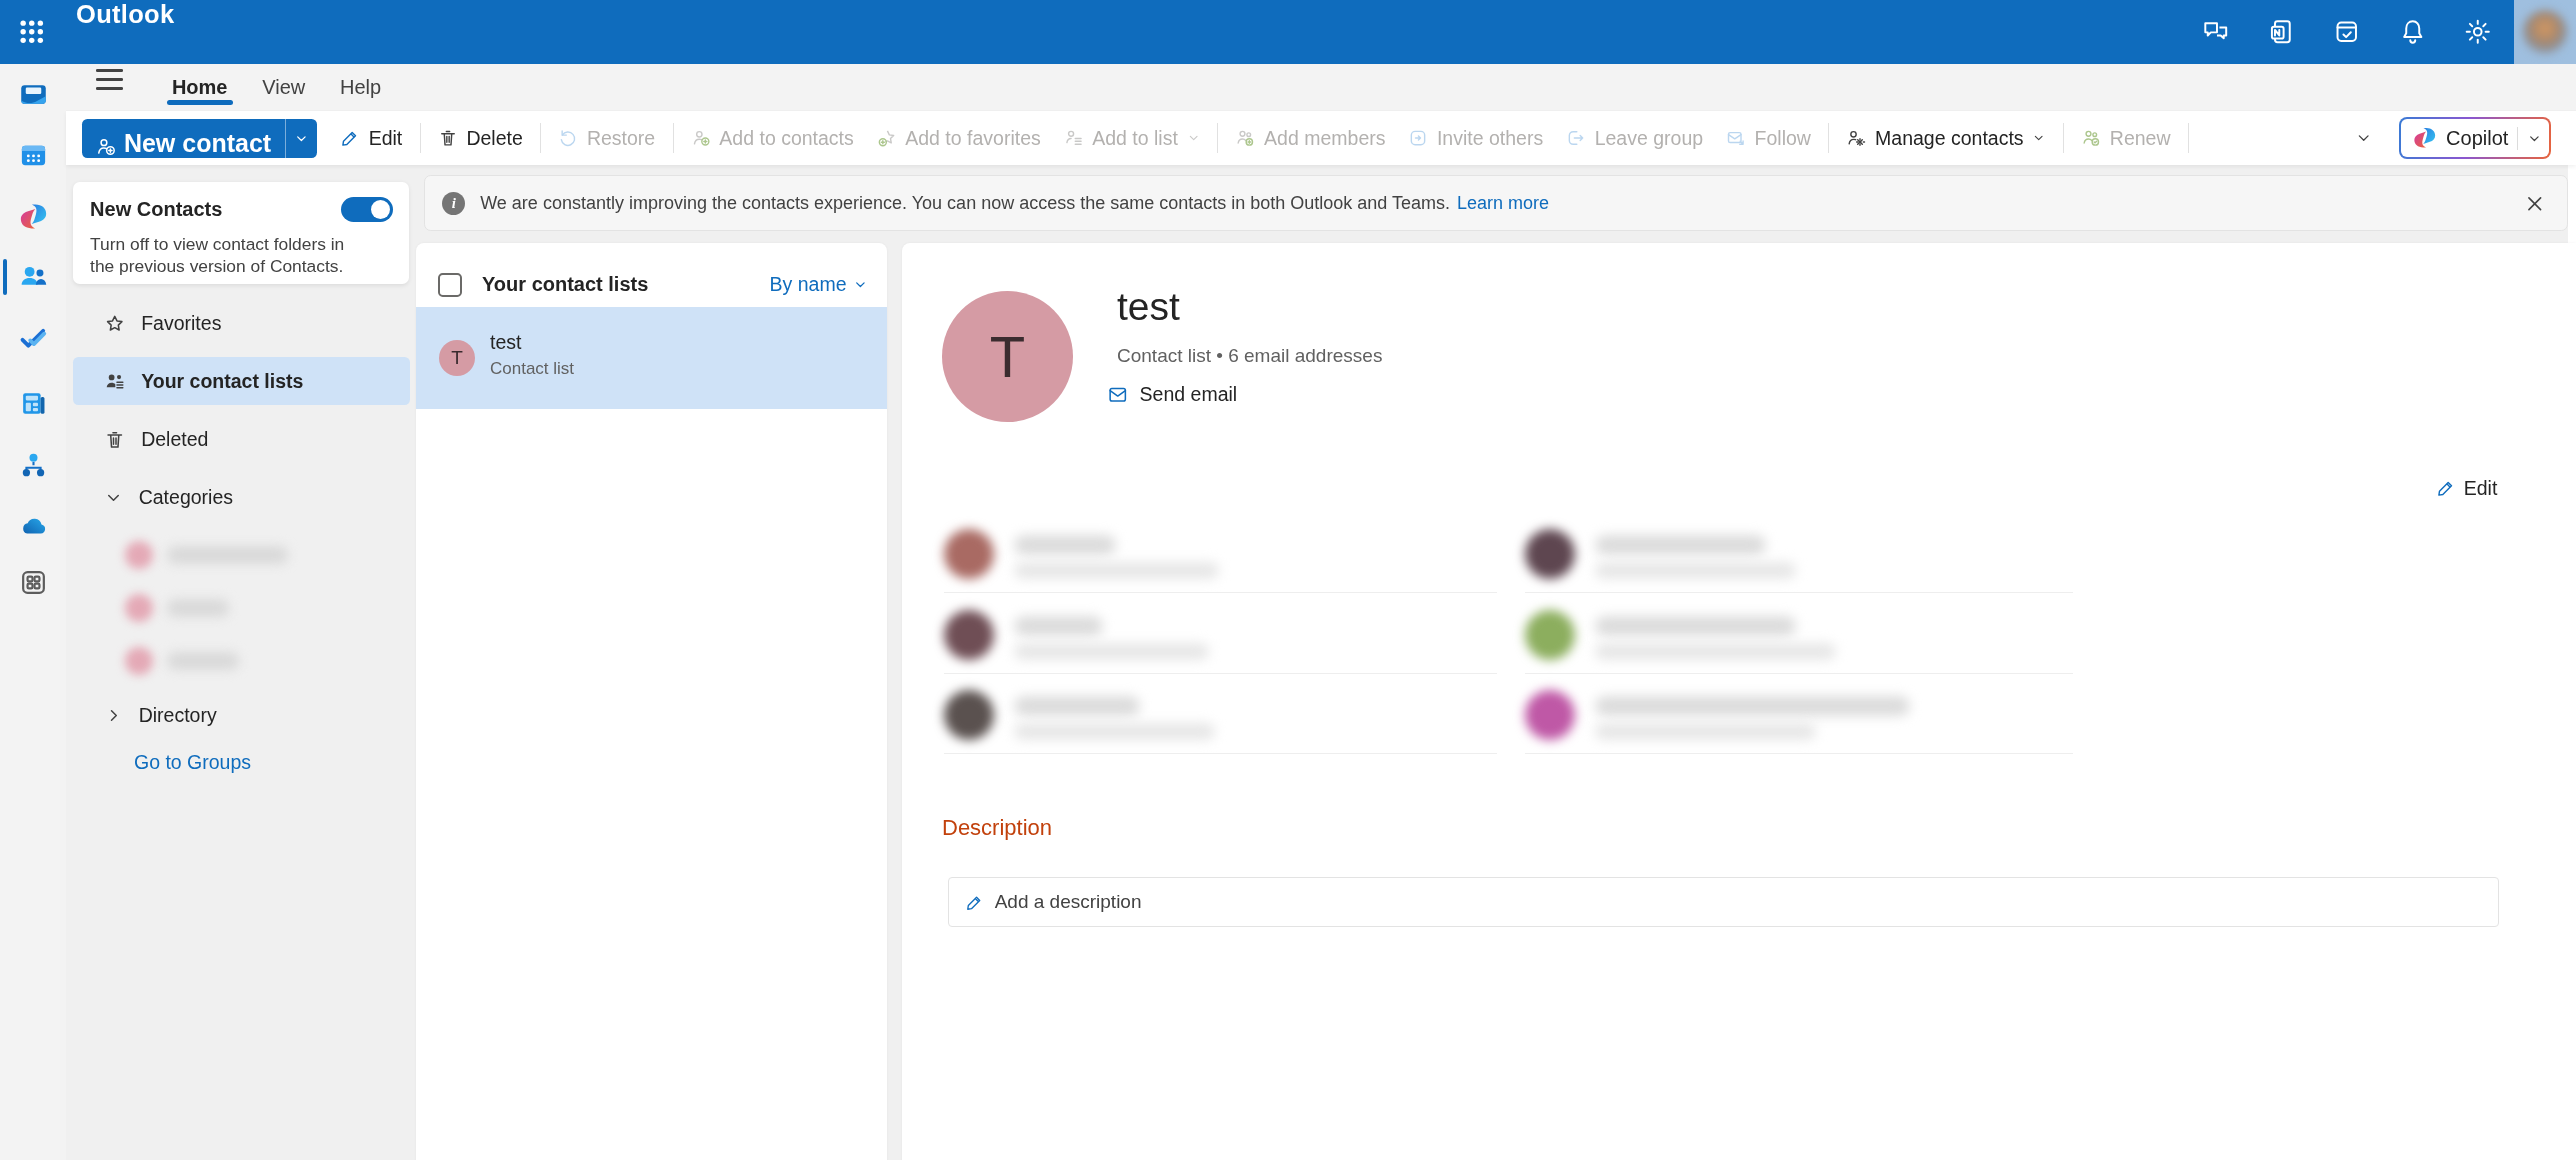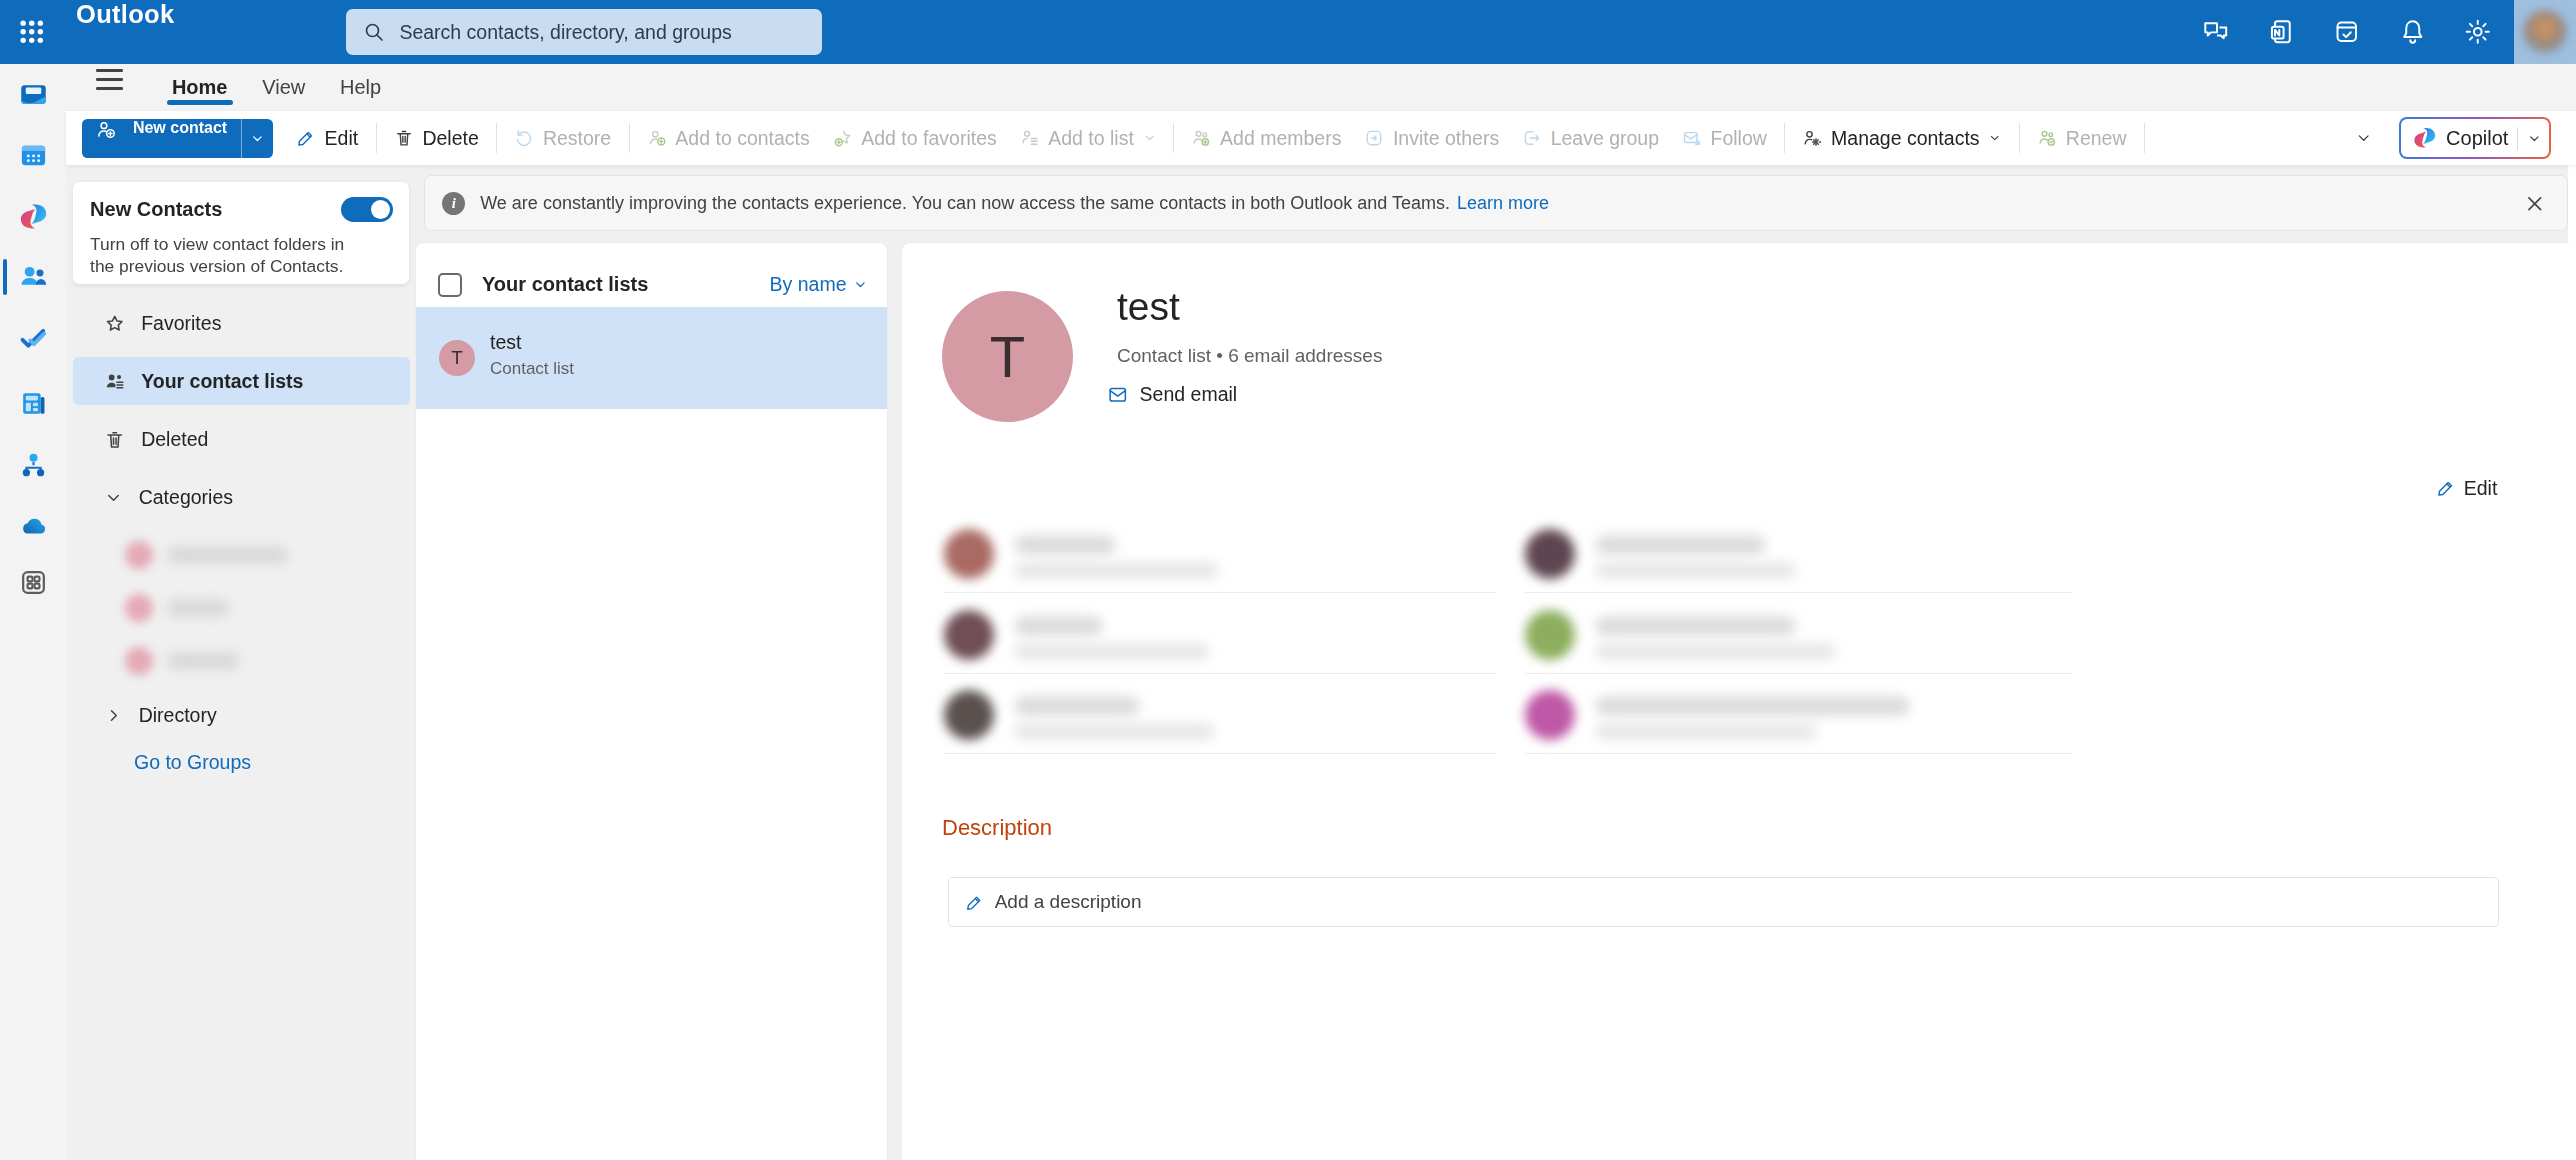--- a/index.html
+++ b/index.html
@@ -29,21 +29,21 @@
   .hamburger { width:31px; height:31px; display:flex; flex-direction:column; justify-content:center; gap:6px; cursor:pointer; }
   .hamburger i { display:block; width:27px; height:2.7px; background:#424242; border-radius:1.3px; }
   .tabs { display:flex; margin-left:28px; height:100%; }
   .tab { position:relative; display:flex; align-items:center; padding:0 17.4px; font-size:20px; color:#424242; cursor:pointer; }
   .tab.active { font-weight:700; color:#242424; }
   .tab.active::after { content:""; position:absolute; left:12px; right:12px; bottom:5.4px; height:4.7px; border-radius:2.7px; background:#0f6cbd; }
 
   
   .cmdbar { position:absolute; left:66px; right:0; top:111px; height:54px; background:#fff; display:flex; align-items:center; padding-left:16px; box-shadow:0 2px 4px rgba(0,0,0,.06); z-index:5; }
   .btn-primary { display:flex; height:39px; background:#0f6cbd; border-radius:5.4px; color:#fff; overflow:hidden; cursor:pointer; flex:none; }
-  .btn-primary .main { display:flex; align-items:flex-start; gap:16px; padding:0 13.4px; font-size:16px; font-weight:700; }
+  .btn-primary .main { display:flex; align-items:flex-end; gap:7px; padding:0 13.4px; font-size:25px; font-weight:700; }
   .btn-primary .split { width:32px; display:flex; align-items:center; justify-content:center; border-left:0.7px solid rgba(255,255,255,.45); }
   .tb { display:flex; align-items:center; gap:8.7px; height:39px; padding:0 11.4px; border-radius:4px; font-size:19.5px; color:#242424; cursor:pointer; white-space:nowrap; flex:none; }
   .tb.disabled { color:#b3b1af; }
   .tb.disabled svg { opacity:.45; }
   .sep { width:0.7px; height:29.5px; background:#e1e1e1; margin:0 6px; flex:none; }
   .overflow-chev { margin-left:auto; margin-right:27px; cursor:pointer; flex:none; }
   .copilot-wrap { flex:none; margin-right:25.5px; padding:2px; border-radius:8px; background:linear-gradient(100deg,#3a7bd5 0%,#8a57d0 45%,#e8643c 100%); cursor:pointer; }
   .copilot-inner { background:#fff; border-radius:6px; height:38px; display:flex; align-items:center; gap:8.7px; padding:0 6.7px 0 10.7px; font-size:20px; color:#242424; }
   .copilot-div { width:1.3px; height:23px; background:#dcdcdc; }
 
@@ -109,27 +109,20 @@
         <circle cx="19" cy="5" r="2.2"></circle>
       <circle cx="5" cy="12" r="2.2"></circle>
         <circle cx="12" cy="12" r="2.2"></circle>
         <circle cx="19" cy="12" r="2.2"></circle>
       <circle cx="5" cy="19" r="2.2"></circle>
         <circle cx="12" cy="19" r="2.2"></circle>
         <circle cx="19" cy="19" r="2.2"></circle>
     </svg>
   </div>
   <div class="brand">Outlook</div>
-  <div class="searchbox">
-    <svg width="24" height="24" viewBox="0 0 24 24" fill="none" stroke="#2b3c4e" stroke-width="1.7" stroke-linecap="round">
-      <circle cx="10.5" cy="10.5" r="6"></circle>
-        <path d="M15 15l5 5"></path>
-    </svg>
-    <span>Search contacts, directory, and groups</span>
-  </div>
   <div class="top-icons">
     <div class="tico">
       <svg width="29.5" height="29.5" viewBox="0 0 24 24" fill="none" stroke="#fff" stroke-width="1.6" stroke-linejoin="round">
         <path d="M3.5 5h9.5v7.5H8L5.5 15v-2.5h-2z"></path>
           <path d="M15 8.5h5.5V15h-2v2.3L16 15h-3"></path>
       </svg>
     </div>
     <div class="tico">
       <svg width="29.5" height="29.5" viewBox="0 0 24 24" fill="none" stroke="#fff" stroke-width="1.6" stroke-linejoin="round">
         <rect x="6.5" y="3.5" width="12" height="17" rx="2"></rect>

